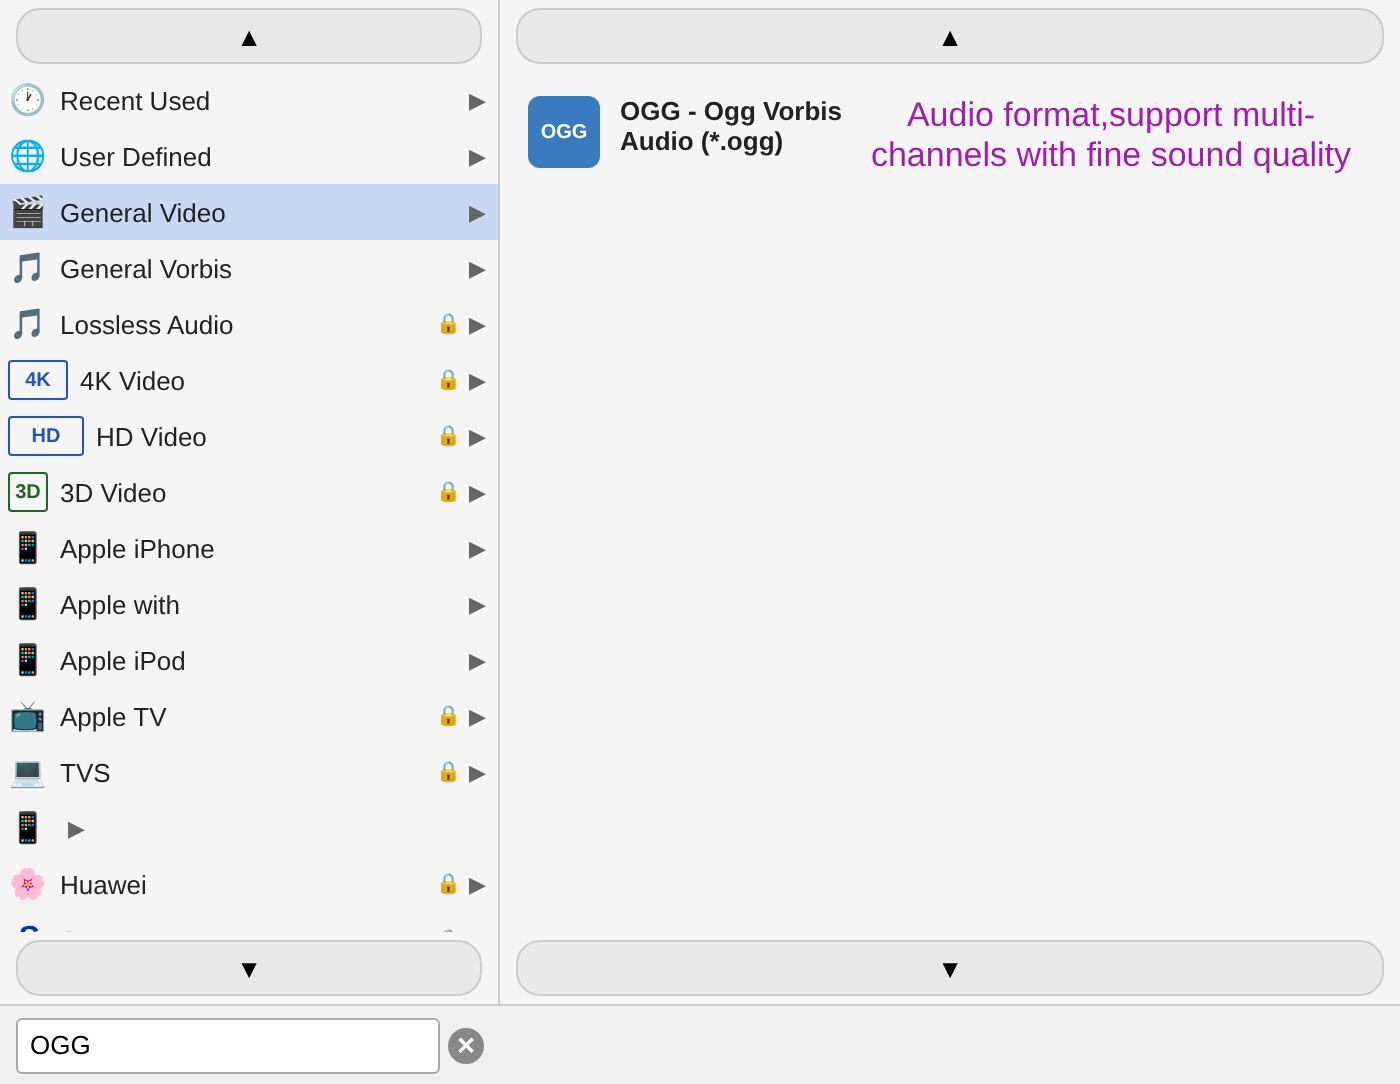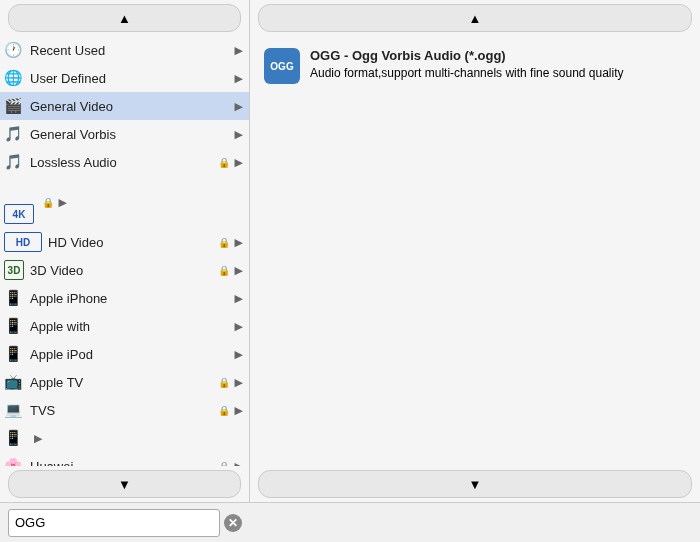--- a/index.html
+++ b/index.html
@@ -130,33 +130,33 @@
       align-items: center;
       justify-content: center;
       flex-shrink: 0;
       color: white;
       font-size: 10px;
       font-weight: bold;
     }
 
     .format-info {
       display: flex;
-      flex-direction: column;
     }
 
     .format-name {
       font-size: 13px;
       font-weight: bold;
       color: #222;
       margin-bottom: 3px;
     }
 
     .format-desc {
-      font-size: 12px;
-      color: #000000;
+      font-size: 17px;
+      color: #a21caf;
+      text-align: center;
     }
 
     .right-scroll-bottom {
       height: 28px;
       background: #e8e8e8;
       border: 1px solid #ccc;
       border-radius: 12px;
       margin: 4px 8px;
       display: flex;
       align-items: center;
@@ -246,21 +246,22 @@
           <span class="category-label">General Vorbis</span>
           <span class="arrow-right">▶</span>
         </li>
         <li class="category-item">
           <span class="category-icon" style="font-size: 15px;">🎵</span>
           <span class="category-label">Lossless Audio</span>
           <span class="lock-icon" style="font-size: 10px;">🔒</span>
           <span class="arrow-right">▶</span>
         </li>
         <li class="category-item">
-          <span class="category-icon" style="font-size: 10px; font-weight: bold; color: rgb(34, 85, 187); background: transparent; border: 1px solid rgb(34, 85, 187); border-radius: 2px; padding: 0px 14px; font-style: normal; margin-top: 24px;">4K</span>
+          <span class="category-icon" style="font-size: 10px; font-weight: bold; color: rgb(34, 85, 187); background: transparent; border: 1px solid rgb(34, 85, 187); border-radius: 2px; padding: 0px 14px; font-style: normal;">4K</span>
+          <span class="category-label">4K Video</span>
           <span class="lock-icon" style="font-size: 10px;">🔒</span>
           <span class="arrow-right">▶</span>
         </li>
         <li class="category-item">
           <span class="category-icon" style="font-size: 10px; font-weight: bold; color: rgb(34, 85, 187); background: transparent; border: 1px solid rgb(34, 85, 187); border-radius: 2px; padding: 0px 18px; font-style: normal;">HD</span>
           <span class="category-label">HD Video</span>
           <span class="lock-icon" style="font-size: 10px;">🔒</span>
           <span class="arrow-right">▶</span>
         </li>
         <li class="category-item">

